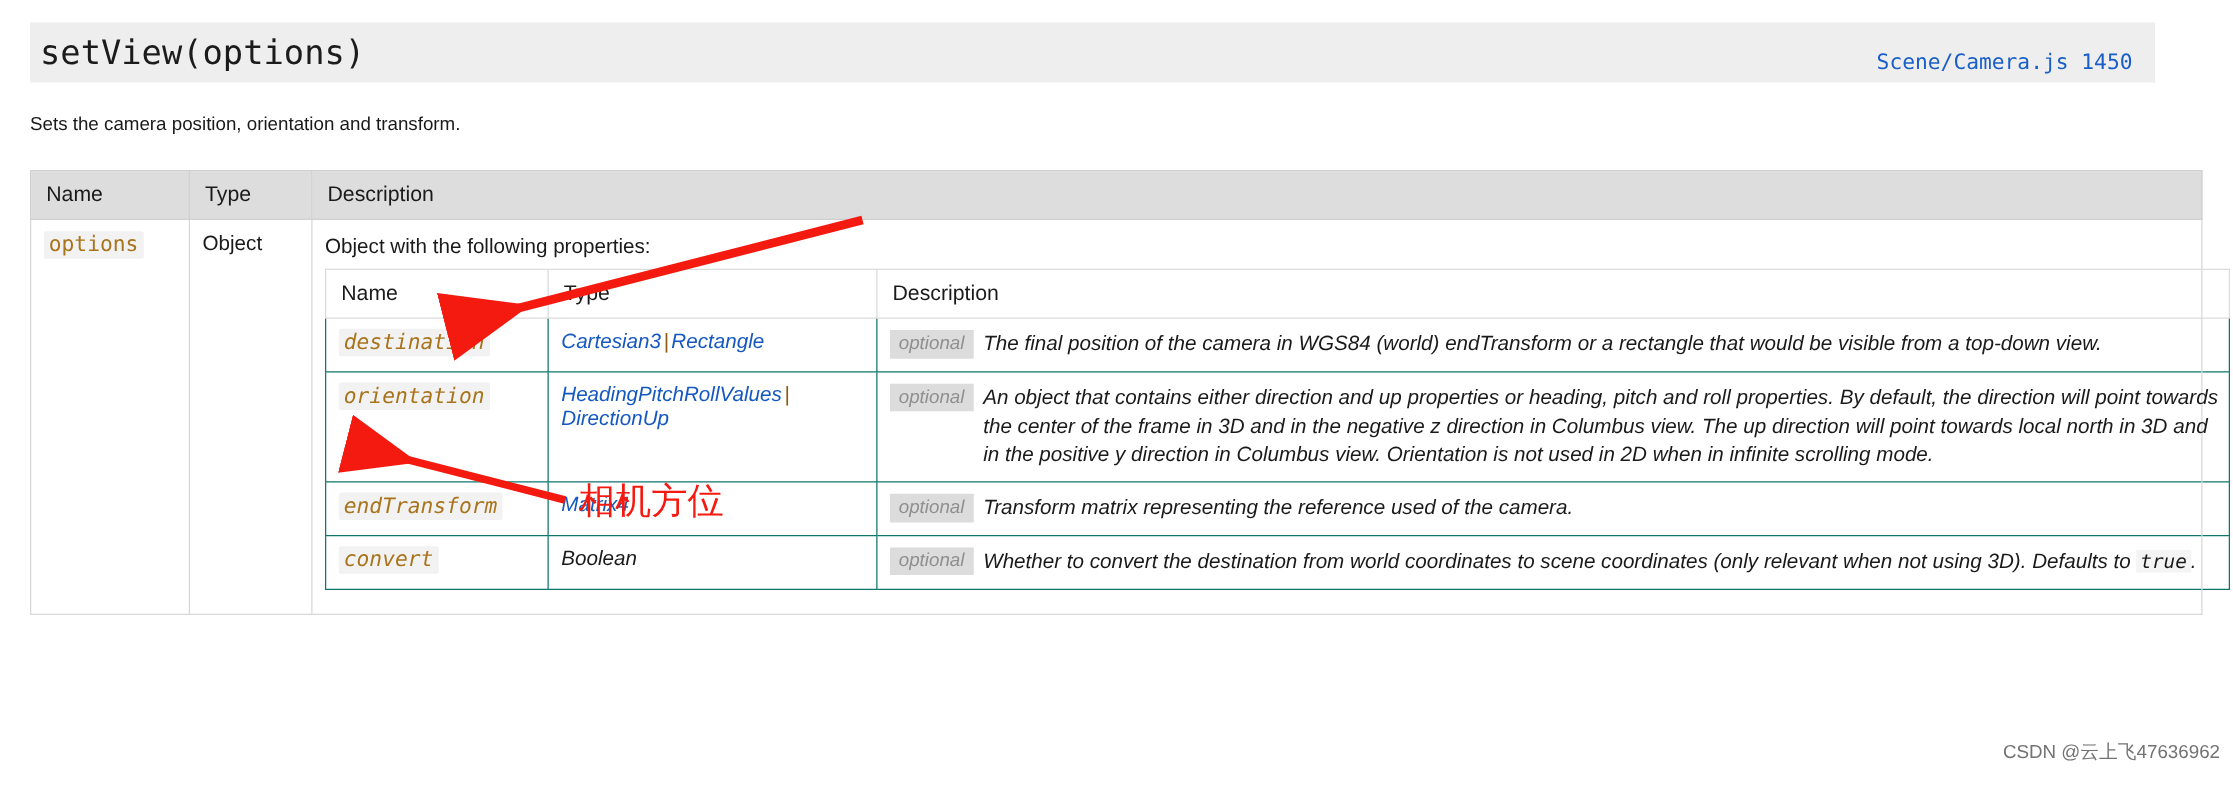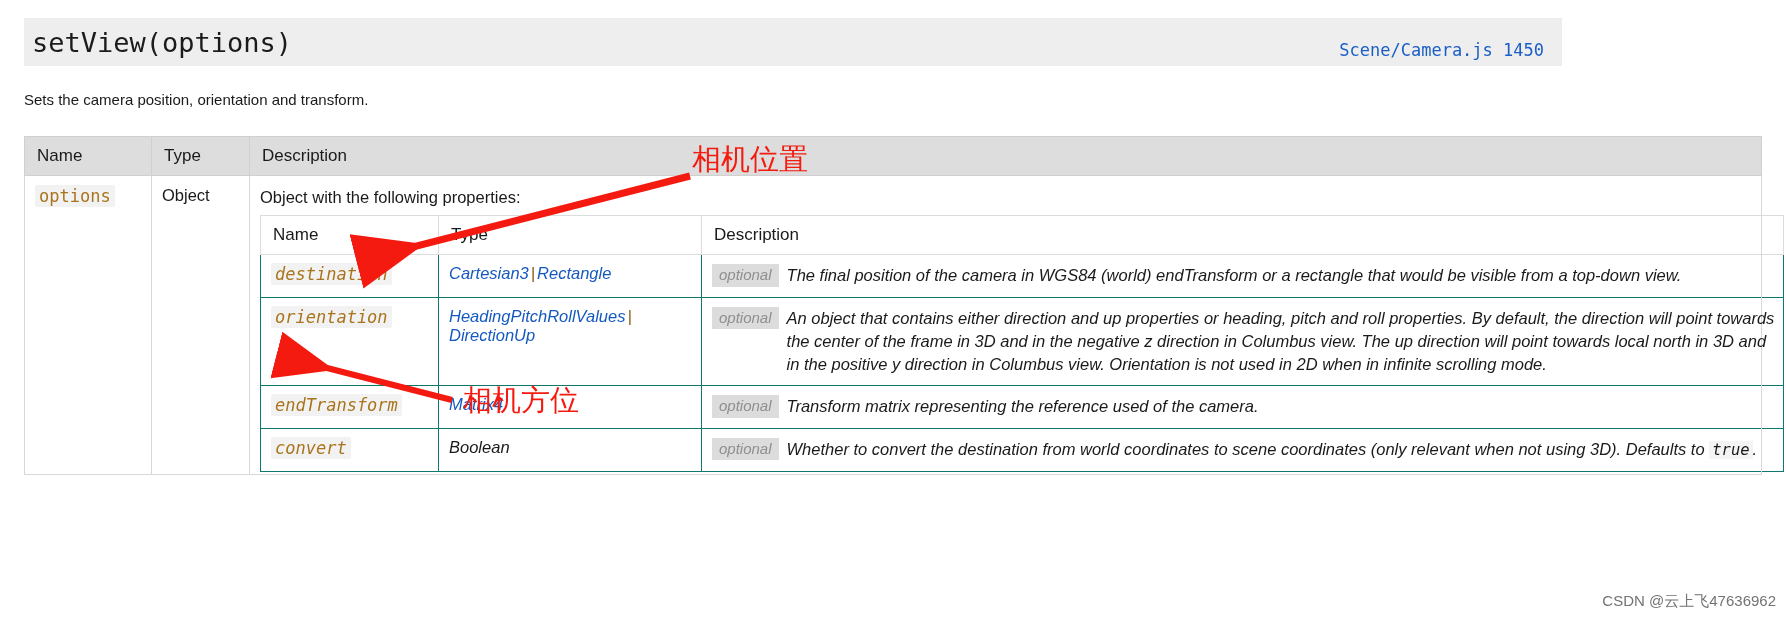--- a/index.html
+++ b/index.html
@@ -8,21 +8,21 @@
     background:#ffffff;
     font-family:"Liberation Sans","DejaVu Sans",sans-serif;
     color:#1a1a1a;
     overflow:hidden;
     position:relative;
   }
   .page{position:relative;width:1786px;height:632px;}
 
   
   .sig-header{
-    position:absolute;left:24px;top:18px;width:1538px;height:48px;
+    position:absolute;left:24px;top:18px;width:1700px;height:48px;
     background:#eeeeee;
     display:flex;align-items:center;justify-content:space-between;
     box-sizing:border-box;padding:0 18px 0 8px;
   }
   .sig-name{
     font-family:"DejaVu Sans Mono","Liberation Mono",monospace;
     font-size:27px;color:#1b1b1b;font-weight:400;letter-spacing:0px;
     white-space:nowrap;
   }
   .sig-source{
@@ -53,21 +53,21 @@
     font-weight:400;
     font-size:17px;
     color:#1a1a1a;
     padding:8px 10px 8px 12px;
     height:22px;
     vertical-align:middle;
   }
   .outer-table > tbody > tr > td{
     border:1px solid #d8d8d8;
     vertical-align:top;
-    padding:10px 8px 2px 10px;
+    padding:10px 8px 19px 10px;
     font-size:16.5px;
     background:#fff;
   }
   .col-name{width:104px;}
   .col-type{width:75px;}
 
   .mono-param{
     font-family:"DejaVu Sans Mono","Liberation Mono",monospace;
     color:#a9741c;
     font-size:17px;
@@ -264,17 +264,16 @@
   <svg class="arrow-layer" viewBox="0 0 1786 632">
     <defs>
       <marker id="ah1" markerWidth="10" markerHeight="10" refX="8" refY="5" orient="auto">
         <path d="M10,1 L0,5 L10,9 z" fill="#f41a0f"></path>
       </marker>
     </defs>
     <line x1="690" y1="176" x2="370" y2="258" stroke="#f41a0f" stroke-width="7" marker-end="url(#ah1)"></line>
     <line x1="452" y1="400" x2="288" y2="358" stroke="#f41a0f" stroke-width="6" marker-end="url(#ah1)"></line>
   </svg>
 
-  <div class="annot annot-pos">相机位置</div>
   <div class="annot annot-ori">相机方位</div>
 
   <div class="watermark">CSDN @云上飞47636962</div>
 </div>
 
 </body></html>

